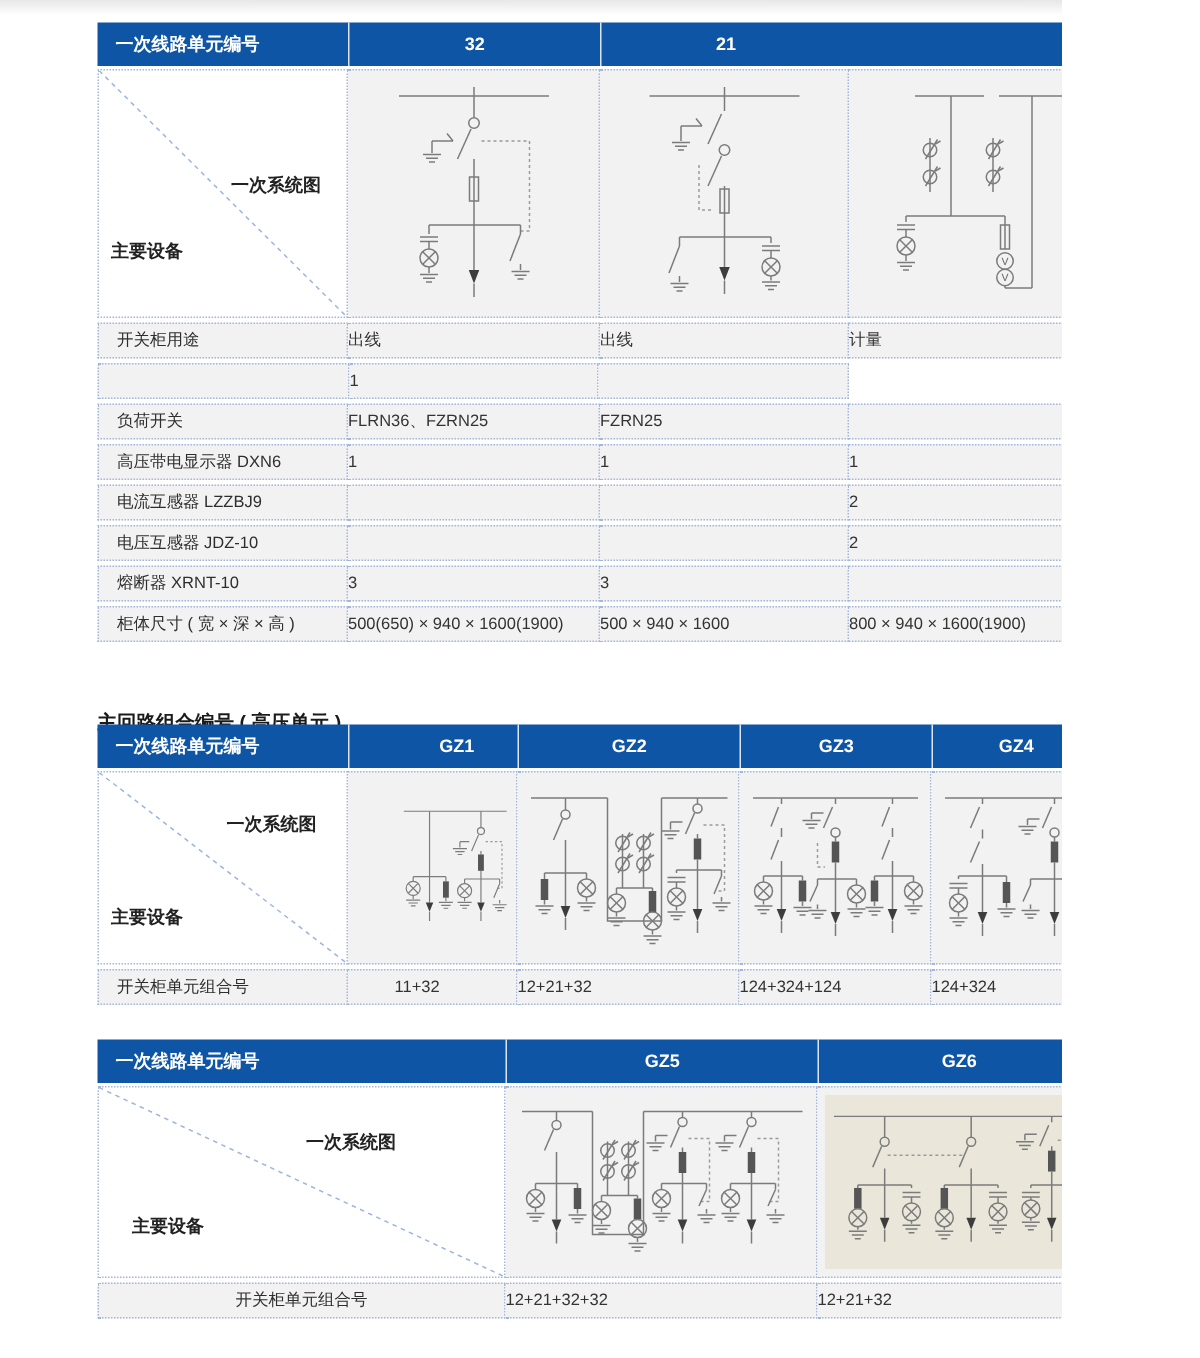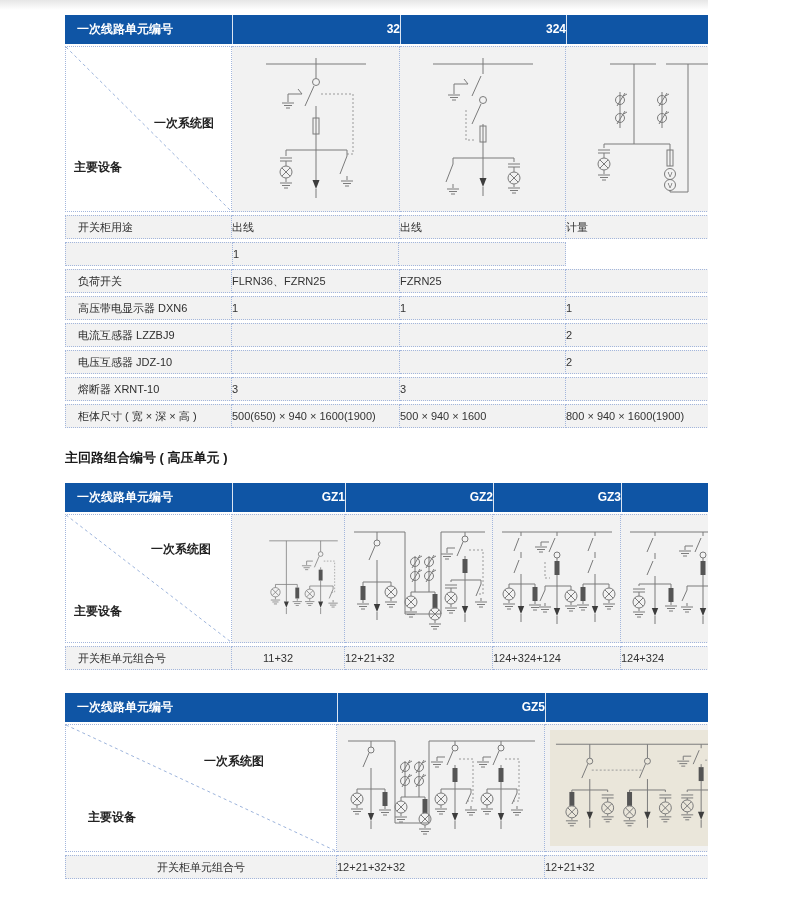--- a/index.html
+++ b/index.html
@@ -13,21 +13,21 @@
     background:linear-gradient(to bottom, #dcdcdc, rgba(255,255,255,0));
     opacity:.7;
   }
   .content { position:absolute; left:65px; top:0; width:668px; }
   .tbl { position:absolute; left:0; width:668px; }
 
   
   .thead { display:flex; height:29px; background:#0f55a5; }
   .th {
     color:#fff; font-size:12px; font-weight:bold; line-height:29px;
-    text-align:right; border-left:1px solid rgba(255,255,255,.85);
+    text-align:center; border-left:1px solid rgba(255,255,255,.85);
     overflow:hidden; white-space:nowrap;
   }
   .th:first-child { border-left:none; text-align:left; padding-left:12px; }
 
   
   .trow { display:flex; margin-top:3px; }
   .cell {
     height:24px; line-height:22px; font-size:11px; background:#f2f2f2;
     border:1px dotted #a3b6dc; overflow:hidden; white-space:nowrap;
   }
@@ -52,21 +52,21 @@
     background:#eae6da; width:calc(100% - 10px); height:calc(100% - 10px);
     display:flex; align-items:center; justify-content:center;
   }
 
   
   .t1 .c0{width:167px;} .t1 .c1{width:168px;} .t1 .c2{width:166px;} .t1 .c3{width:167px;}
   .t2 .c0{width:167px;} .t2 .c1{width:113px;padding-left:31px;} .t2 .c2{width:148px;} .t2 .c3{width:128px;} .t2 .c4{width:112px;}
   .t3 .c0{width:272px;} .t3 .c1{width:208px;} .t3 .c2{width:188px;}
 
   .section-title {
-    position:absolute; left:0; top:449px; font-size:13px; font-weight:bold; color:#1a1a1a;
+    position:absolute; left:0; top:473px; font-size:13px; font-weight:bold; color:#1a1a1a;
   }
 
   
   svg.diag line, svg.diag path, svg.diag circle, svg.diag rect, svg.diag use {
     stroke:#7b7b7b; stroke-width:1; fill:none;
   }
   svg.diag .dash { stroke-dasharray:2,2; stroke:#9a9a9a; }
   svg.diag path.f { fill:#3d3d3d; stroke:none; }
 </style>
 </head>
@@ -108,21 +108,20 @@
 </svg>
 
 <div class="page">
   <div class="top-shade"></div>
   <div class="content">
 
     <div class="tbl t1" style="top:15px">
       <div class="thead">
         <div class="th c0">一次线路单元编号</div>
         <div class="th c1">32</div>
-        <div class="th c2">324</div>
         <div class="th c3">21</div>
       </div>
 
       <div class="diagrow" style="height:166px">
         <div class="dcell diaglabel c0">
           <svg class="diagsvg" viewBox="0 0 100 100" preserveAspectRatio="none">
             <line x1="0" y1="0" x2="100" y2="100" stroke="#9db4dc" stroke-dasharray="3 3" vector-effect="non-scaling-stroke" fill="none"></line>
           </svg>
           <span class="corner-top" style="left:88px; top:68px">一次系统图</span>
           <span class="corner-bottom" style="left:8px; top:112px">主要设备</span>

